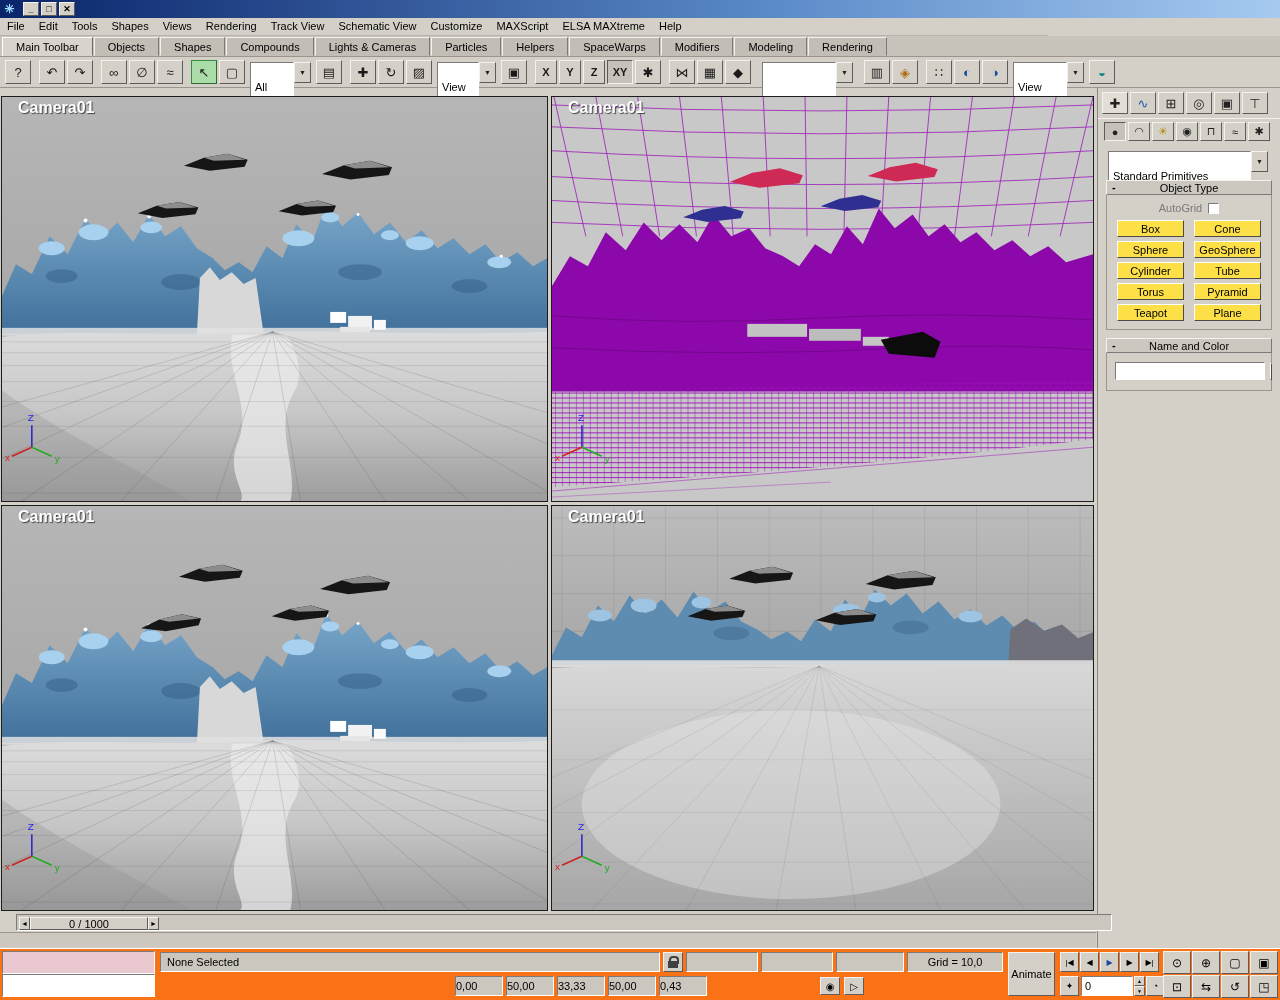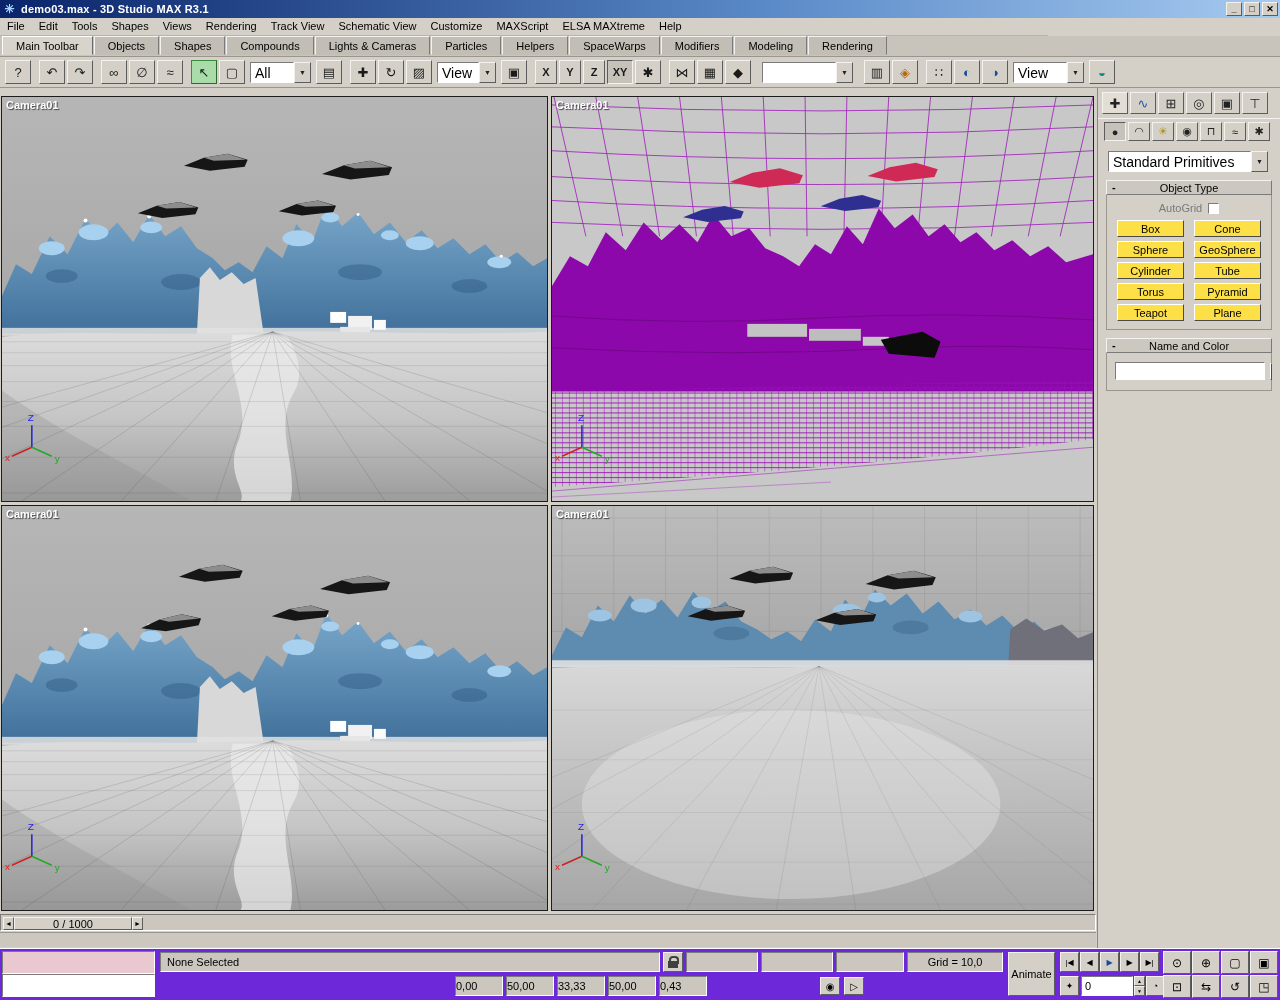--- a/index.html
+++ b/index.html
@@ -20,41 +20,41 @@
   .title-text{flex:1;font-size:11px;letter-spacing:.2px}
   .winbtn{width:16px;height:14px;margin-left:2px;font-size:9px;color:#000}
 
   
   .menubar{position:absolute;left:0;top:18px;width:1048px;height:18px;background:#d4d0c8;
     display:flex;align-items:center;border-bottom:1px solid #b8b4ac}
   .menu-item{padding:0 7px;line-height:17px;cursor:default}
 
   
   .tabbar{position:absolute;left:0;top:36px;width:1280px;height:21px;background:#c8c4bc;
-    display:flex;align-items:flex-start;padding-left:2px;border-bottom:1px solid #9a968e}
+    display:flex;align-items:center;padding-left:2px;border-bottom:1px solid #9a968e}
   .tab{height:19px;padding:3px 13px 0;margin-right:1px;background:#c2beb6;
     border:1px solid;border-color:#f4f2ee #7a7a7a #c2beb6 #f4f2ee;font-size:11px}
   .tab.active{background:#d8d4cc;border-color:#ffffff #6a6a6a #d8d4cc #ffffff;font-weight:normal}
 
   
   .toolbar{position:absolute;left:0;top:57px;width:1280px;height:31px;background:#d4d0c8;
     display:flex;align-items:center;padding-left:4px;border-bottom:1px solid #9a968e}
   .tbtn{width:26px;height:24px;margin:0 1px;font-size:13px;color:#1a1a1a;display:flex;align-items:center;justify-content:center}
   .tbtn.small-label{font-size:11px;font-weight:bold;width:22px}
   .tool-active{background:#a9dca9;border-color:#3c8a3c #2a6a2a #2a6a2a #3c8a3c}
   .tsep{width:6px;height:24px}
   .dd{display:flex;height:21px;margin:0 4px}
   .dd-text{background:#fff;border:1px solid;border-color:#7a7a7a #fff #fff #7a7a7a;
-    padding:2px 4px;font-size:14px;overflow:hidden;white-space:nowrap}
+    padding:18px 4px;font-size:11px;overflow:hidden;white-space:nowrap}
   .dd-btn{width:17px;font-size:7px;color:#222}
 
   
   .viewport{position:absolute;border:1px solid #1c1c1c;overflow:hidden;background:#a8a8a8}
   .viewport svg{display:block;width:100%;height:100%}
-  .vp-label{position:absolute;left:4px;top:2px;color:#fff;font-weight:bold;font-size:11px;
+  .vp-label{position:absolute;left:16px;top:2px;color:#fff;font-weight:bold;font-size:16px;
     text-shadow:1px 1px 1px #444;pointer-events:none}
 
   
   .cmdpanel{position:absolute;left:1097px;top:88px;width:183px;height:860px;background:#d4d0c8;
     border-left:1px solid #8a8680}
   .panel-tabs{display:flex;gap:2px;padding:4px 4px 2px}
   .ptab{width:26px;height:22px;font-size:13px;color:#222}
   .ptab.active{background:#e2ded6}
   .cat-row{display:flex;gap:2px;padding:3px 6px 4px;border-top:1px solid #f4f2ee;margin-top:2px}
   .cat{width:22px;height:19px;font-size:11px;color:#222}
@@ -69,30 +69,30 @@
   .checkbox{width:11px;height:11px;background:#fff;border:1px solid;border-color:#7a7a7a #fff #fff #7a7a7a}
   .obj-grid{display:grid;grid-template-columns:1fr 1fr;gap:4px 10px;padding:4px 6px 0}
   .obj-btn{height:17px;background:#fde047;border:1px solid;border-color:#fff #4a4a4a #4a4a4a #fff;font-size:11px}
   .nc-row{display:flex;align-items:center;gap:5px;padding:4px 4px 2px}
   .name-input{flex:1;height:18px;border:1px solid;border-color:#7a7a7a #fff #fff #7a7a7a;background:#fff;
     font-family:"Liberation Sans",sans-serif;font-size:11px;padding:0 3px}
   .swatch{width:16px;height:17px;border:1px solid;border-color:#fff #4a4a4a #4a4a4a #fff}
 
   
   .timeslider{position:absolute;left:0;top:913px;width:1096px;height:19px;background:#d4d0c8}
-  .ts-track{position:absolute;left:0;top:1px;width:1096px;height:17px;background:#cbc7bf;
+  .ts-track{position:absolute;left:16px;top:1px;width:1096px;height:17px;background:#cbc7bf;
     border:1px solid;border-color:#7a7a7a #fff #fff #7a7a7a}
   .ts-handle{position:absolute;left:2px;top:2px;height:13px;display:flex}
   .ts-arrow{width:11px;font-size:7px}
   .ts-label{width:118px;font-size:11px}
   .trackstrip{position:absolute;left:0;top:932px;width:1096px;height:15px;background:#ccc8c0;
     border-top:1px solid #9a968e}
 
   
-  .statusbar{position:absolute;left:0;top:948px;width:1280px;height:52px;background:#6d28d9;border-top:1px solid #fff}
+  .statusbar{position:absolute;left:0;top:948px;width:1280px;height:52px;background:#f97316;border-top:1px solid #fff}
   .statusbar .abs{position:absolute}
   .listener-pink{left:2px;top:2px;width:153px;height:23px;background:#e9c9cf;border:1px solid;border-color:#7a7a7a #fff #fff #7a7a7a}
   .listener-white{left:2px;top:25px;width:153px;height:23px;background:#fff;border:1px solid;border-color:#7a7a7a #fff #fff #7a7a7a}
   .sel-field{left:160px;top:3px;width:500px;height:20px;padding:3px 6px}
   .lock-btn{left:663px;top:3px;width:20px;height:20px}
   .padlock{position:relative;width:10px;height:7px;background:#404040;margin-top:4px}
   .padlock::before{content:"";position:absolute;left:1px;top:-5px;width:6px;height:6px;
     border:2px solid #404040;border-bottom:none;border-radius:4px 4px 0 0}
   .stat-empty1{left:686px;top:3px;width:72px;height:20px}
   .stat-empty2{left:761px;top:3px;width:72px;height:20px}
@@ -154,21 +154,20 @@
       <path d="M0,0 L20,9" stroke="#22aa22" stroke-width="1.5" fill="none"></path>
       <text x="-4" y="-26" fill="#2222ee" font-size="10" font-family="Liberation Sans, sans-serif">Z</text>
       <text x="-27" y="14" fill="#dd2222" font-size="10" font-family="Liberation Sans, sans-serif">x</text>
       <text x="23" y="15" fill="#22aa22" font-size="10" font-family="Liberation Sans, sans-serif">y</text>
     </g>
   </defs>
 </svg>
 
 <div class="titlebar">
   <span class="title-icon ctr">✳</span>
-  <span class="title-text">demo03.max - 3D Studio MAX R3.1</span>
   <span class="winbtn rb ctr">_</span>
   <span class="winbtn rb ctr">□</span>
   <span class="winbtn rb ctr">✕</span>
 </div>
 
 <div class="menubar">
   <span class="menu-item">File</span>
   <span class="menu-item">Edit</span>
   <span class="menu-item">Tools</span>
   <span class="menu-item">Shapes</span>

